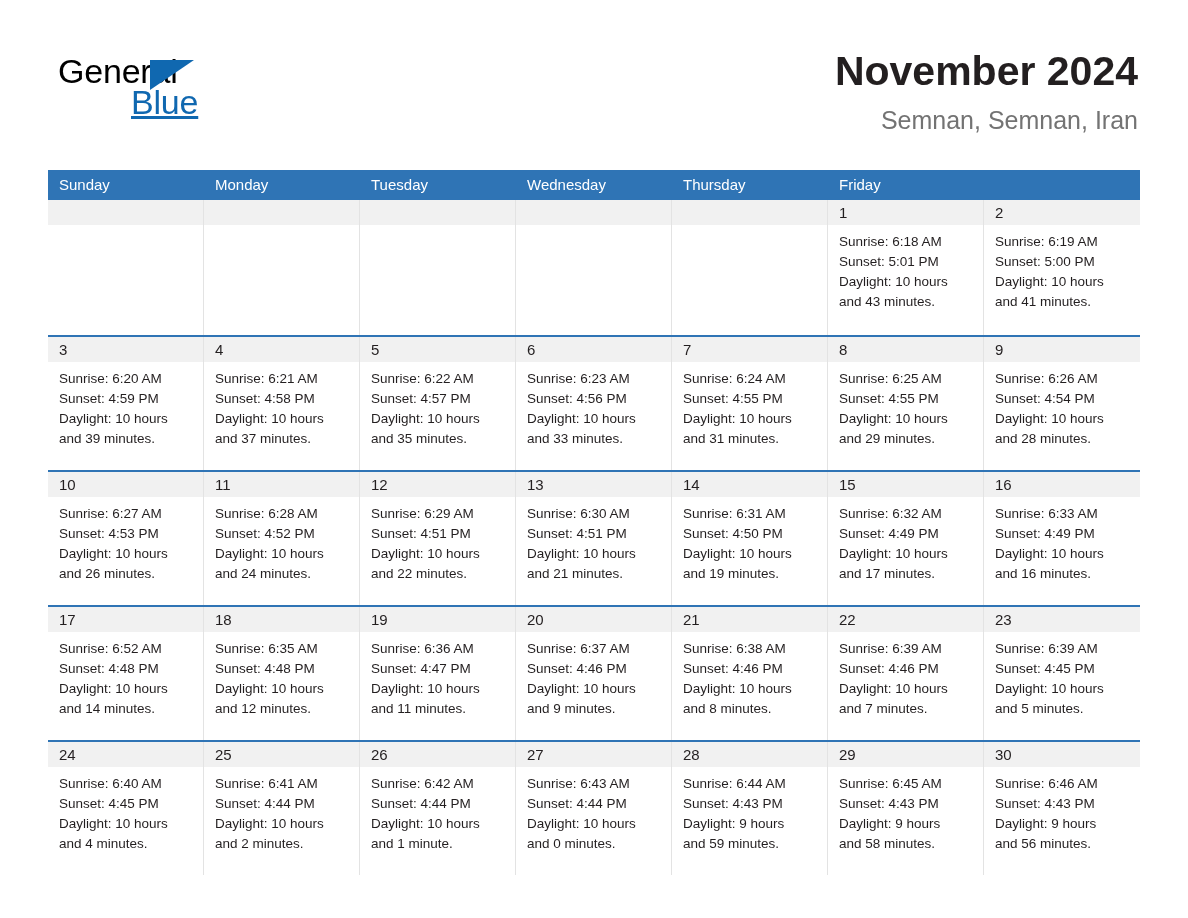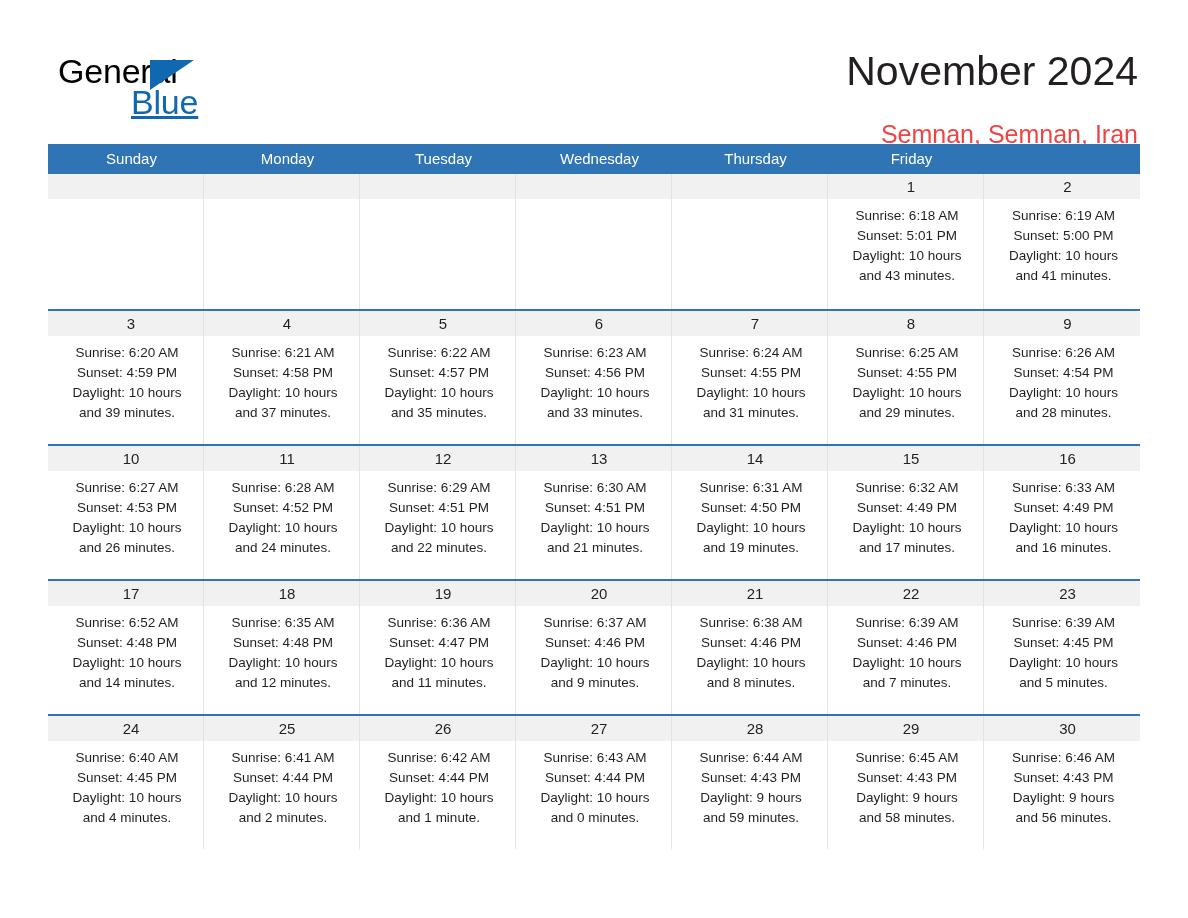--- a/index.html
+++ b/index.html
@@ -69,41 +69,40 @@
 
   .title-block {
     position: absolute;
     right: 50px;
     top: 46px;
     text-align: right;
   }
   .month-title {
     font-size: 41px;
     line-height: 50px;
-    font-weight: normal;
+    font-weight: bold;
     color: #231f20;
     letter-spacing: 0px;
     white-space: nowrap;
   }
   .location {
-    margin-top: 23px;
+    margin-top: 9px;
     font-size: 25px;
     line-height: 30px;
     font-weight: normal;
-    color: #ef4444;
+    color: #737373;
     white-space: nowrap;
   }
 
   
   .calendar {
     position: absolute;
     left: 48px;
-    top: 144px;
+    top: 170px;
     width: 1092px;
-    text-align: center;
   }
   .weekday-row {
     display: flex;
     width: 1092px;
     height: 30px;
     background: #2f74b5;
   }
   .weekday {
     flex: 0 0 156px;
     width: 156px;

